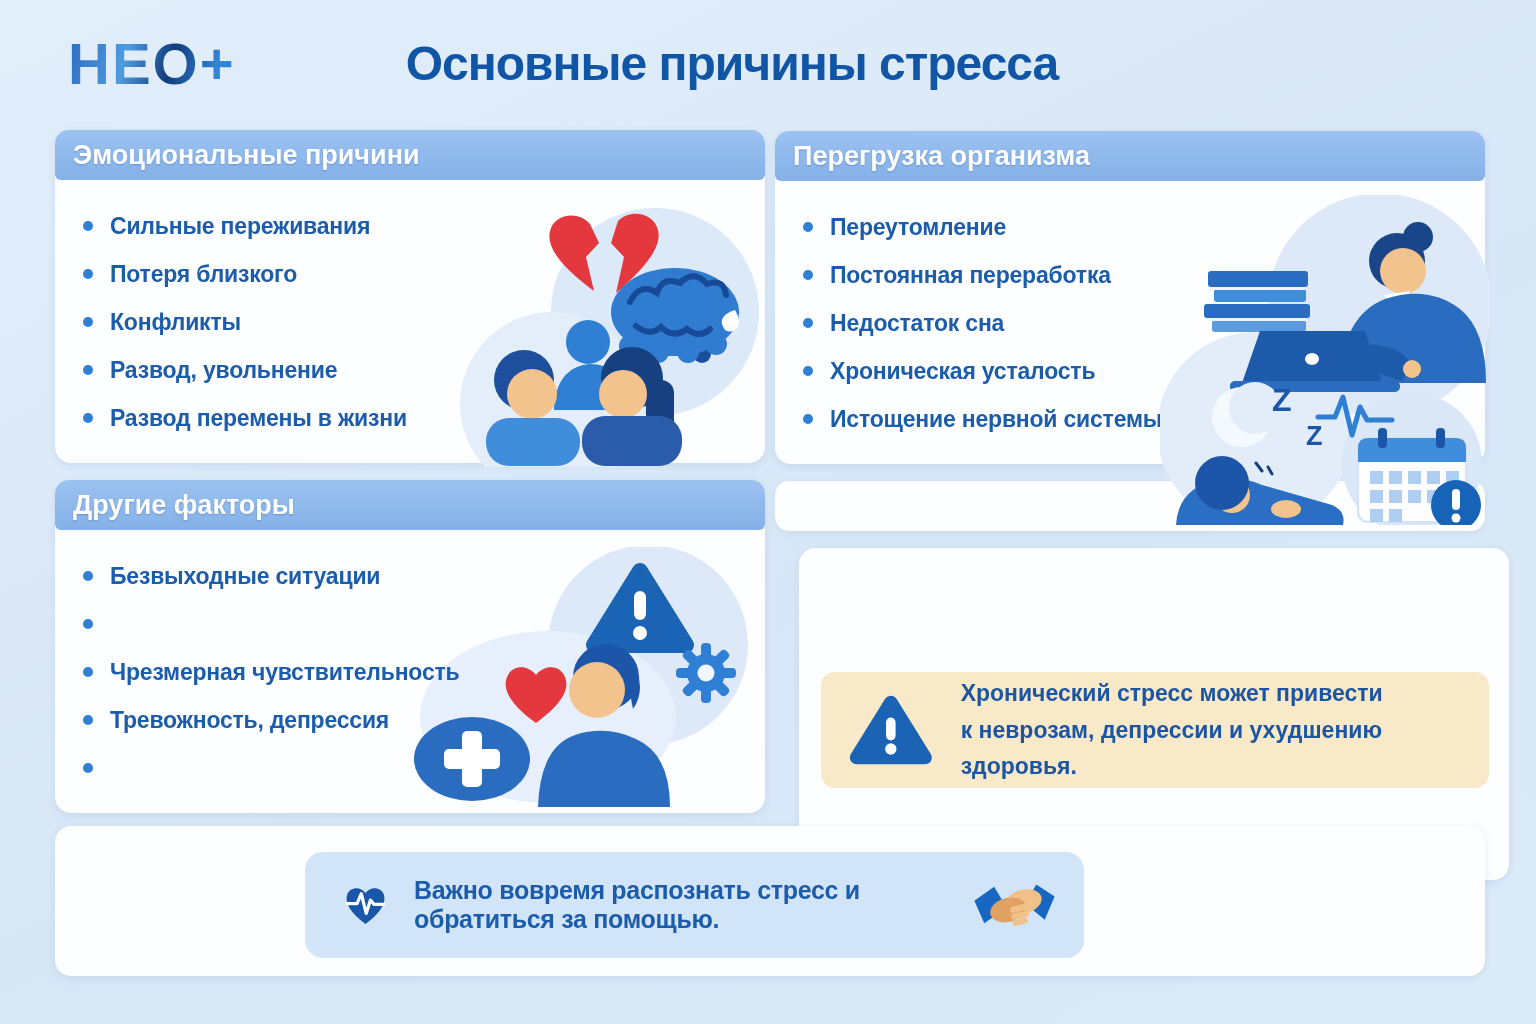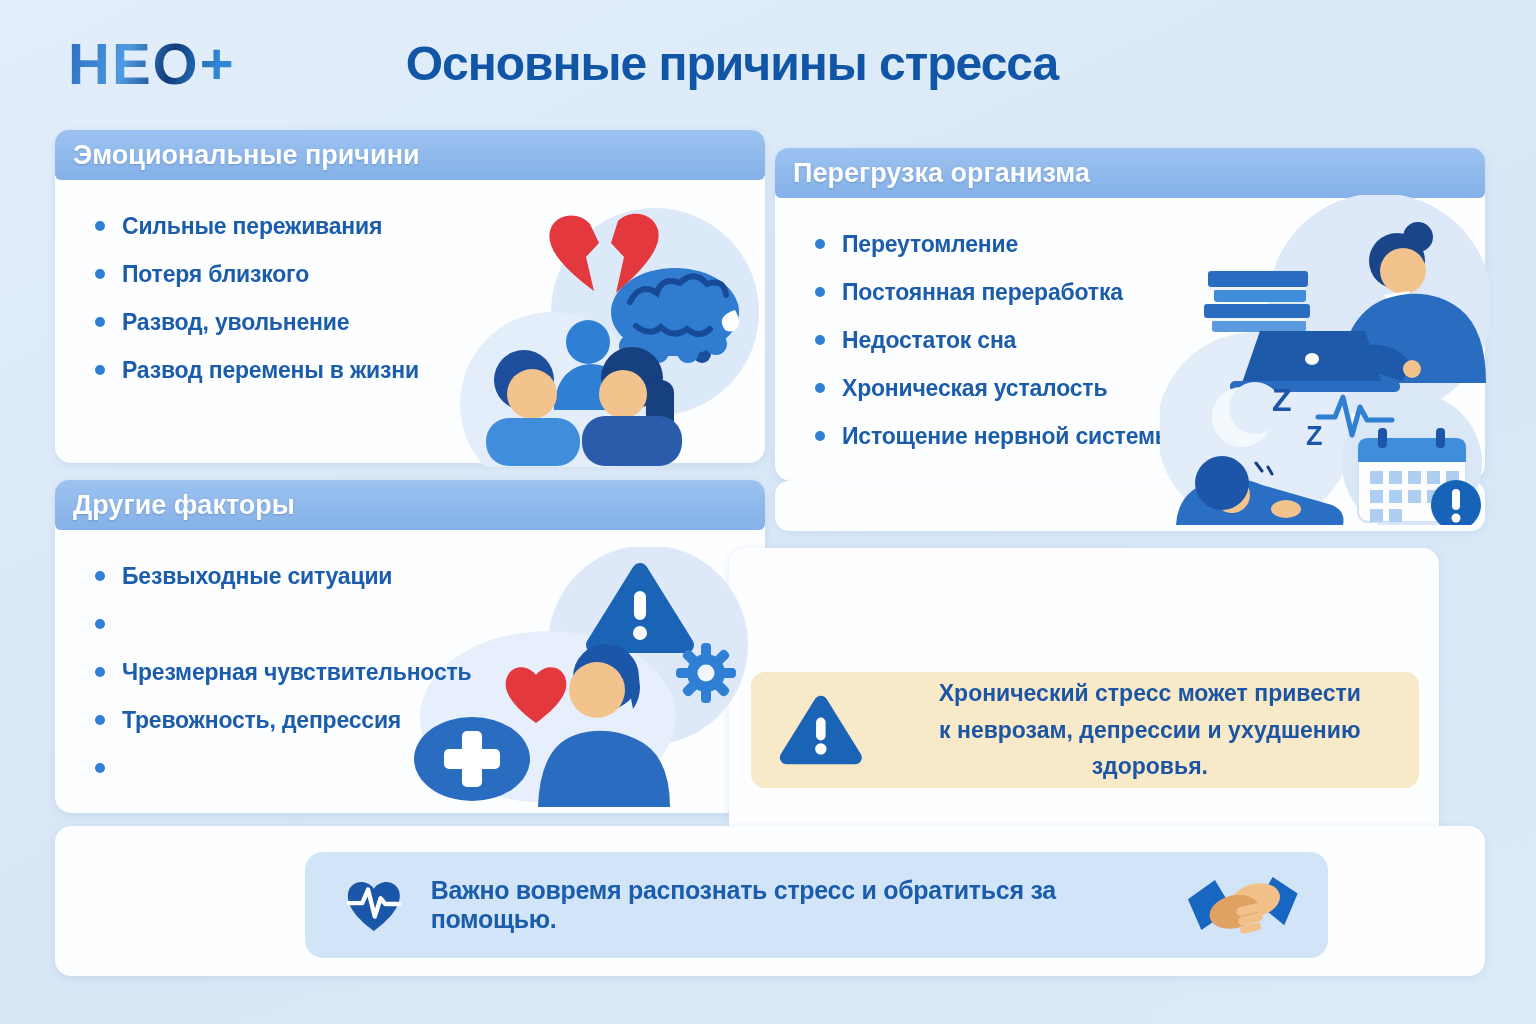--- a/index.html
+++ b/index.html
@@ -24,41 +24,41 @@
     position:absolute; background:#fdfeff; border-radius:16px;
     box-shadow:0 2px 8px rgba(110,145,190,.18);
   }
   .panel-head {
     height:50px; background:linear-gradient(180deg,#9cc2f0,#84b1e8);
     border-radius:14px 14px 6px 6px;
     display:flex; align-items:center; padding-left:18px;
     font-size:27px; font-weight:800; color:#ffffff;
     text-shadow:0 1px 2px rgba(50,85,140,.35);
   }
-  .list { list-style:none; margin-top:34px; padding-left:40px; position:relative; z-index:3; }
+  .list { list-style:none; margin-top:34px; padding-left:28px; position:relative; z-index:3; }
   .list li { display:flex; align-items:center; height:24px; margin-bottom:24px;
     font-size:23px; font-weight:800; color:#1b5cab; letter-spacing:-.2px; white-space:nowrap; }
   .dot { width:10px; height:10px; border-radius:50%; background:#2f7fd4; margin-right:17px; flex:0 0 10px; }
   .illu { position:absolute; z-index:1; }
   .strip {
     position:absolute; left:775px; top:481px; width:710px; height:50px;
     background:#fdfeff; border-radius:14px; box-shadow:0 2px 6px rgba(110,145,190,.15);
   }
   .warn-box {
     position:absolute; left:22px; top:124px; width:668px; height:116px;
     background:#f8e9c8; border-radius:14px;
     display:flex; align-items:center; gap:26px; padding:0 10px 0 26px;
   }
   .warn-text { font-size:23px; font-weight:800; color:#1c55a4; line-height:1.6; }
   .bottom-panel {
     position:absolute; left:55px; top:826px; width:1430px; height:150px;
     background:#fdfeff; border-radius:16px; box-shadow:0 2px 8px rgba(110,145,190,.18);
   }
   .banner {
-    position:absolute; left:250px; top:26px; width:1023px; height:106px;
+    position:absolute; left:250px; top:26px; width:779px; height:106px;
     background:#d2e5f8; border-radius:18px;
     display:flex; align-items:center; padding:0 28px 0 38px; gap:26px;
   }
   .banner-text { font-size:25px; font-weight:800; color:#1b5cab; letter-spacing:-.3px; }
   .banner .hs { margin-left:auto; }
   svg text { font-family:"Liberation Sans", sans-serif; }
 </style>
 </head>
 <body>
 
@@ -70,20 +70,24 @@
     <span>Эмоциональные причини</span>
   </div>
   <ul class="list">
     <li>
         <span class="dot"></span>
         <span>Сильные переживания</span>
       </li>
     <li>
         <span class="dot"></span>
         <span>Потеря близкого</span>
+      </li>
+    <li>
+        <span class="dot"></span>
+        <span>Конфликты</span>
       </li>
     <li>
         <span class="dot"></span>
         <span>Развод, увольнение</span>
       </li>
     <li>
         <span class="dot"></span>
         <span>Развод перемены в жизни</span>
       </li>
   </ul>
@@ -115,21 +119,21 @@
       <circle cx="72" cy="40" r="25" fill="#f3c38e"></circle>
       <rect x="26" y="64" width="94" height="48" rx="23" fill="#3f8ddb"></rect>
       <circle cx="172" cy="24" r="31" fill="#16407f"></circle>
       <rect x="186" y="26" width="28" height="60" rx="13" fill="#16407f"></rect>
       <circle cx="163" cy="40" r="24" fill="#f3c38e"></circle>
       <rect x="122" y="62" width="100" height="50" rx="23" fill="#2a5cab"></rect>
     </g>
   </svg>
 </section>
 
-<section class="panel" style="left:775px; top:148px; width:710px; height:333px;">
+<section class="panel" style="left:775px; top:131px; width:710px; height:333px;">
   <div class="panel-head">
     <span>Перегрузка организма</span>
   </div>
   <ul class="list">
     <li>
         <span class="dot"></span>
         <span>Переутомление</span>
       </li>
     <li>
         <span class="dot"></span>
@@ -266,21 +270,21 @@
       <path d="M138 260 Q140 200 175 188 Q206 178 236 192 Q270 207 270 260 Z" fill="#2a6cbf"></path>
     </g>
     <g>
       <ellipse cx="72" cy="212" rx="58" ry="42" fill="#2a6cbf"></ellipse>
       <rect x="62" y="184" width="20" height="56" rx="5" fill="#ffffff"></rect>
       <rect x="44" y="202" width="56" height="20" rx="5" fill="#ffffff"></rect>
     </g>
   </svg>
 </section>
 
-<section class="panel" style="left:729px; top:548px; width:710px; height:332px;text-align:center;">
+<section class="panel" style="left:799px; top:548px; width:710px; height:332px;">
   <div class="warn-box">
     <svg width="92" height="82" viewBox="0 0 92 82">
       <path d="M46 12 L82 70 L10 70 Z" fill="#1a63b5" stroke="#1a63b5" stroke-width="14" stroke-linejoin="round"></path>
       <rect x="41" y="28" width="10" height="24" rx="5" fill="#ffffff"></rect>
       <circle cx="46" cy="61" r="6" fill="#ffffff"></circle>
     </svg>
     <div class="warn-text">
       <div>Хронический стресс может привести</div>
       <div>к неврозам, депрессии и ухудшению здоровья.</div>
     </div>

